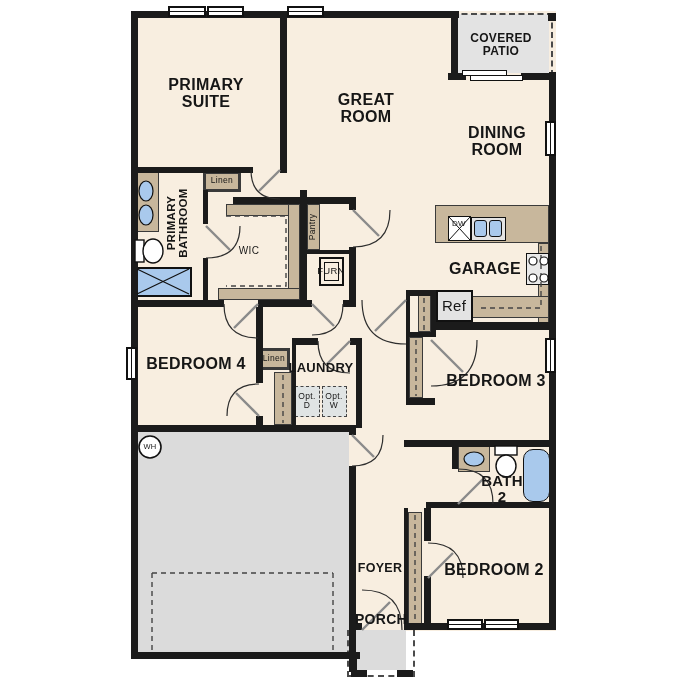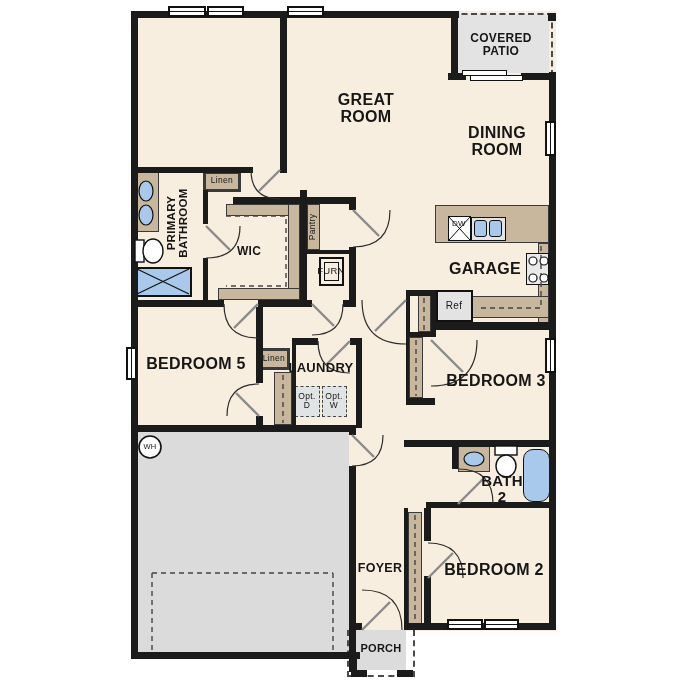--- a/index.html
+++ b/index.html
@@ -179,44 +179,46 @@
       <ellipse cx="146" cy="215" rx="7" ry="10" fill="#a9c9ec" stroke-width="1.2"></ellipse>
       <ellipse cx="474" cy="459" rx="10" ry="7" fill="#a9c9ec" stroke-width="1.2"></ellipse>
       <rect x="135" y="240" width="9" height="22" fill="#fff" stroke-width="1.4"></rect>
       <ellipse cx="153" cy="251" rx="10" ry="12" fill="#fff" stroke-width="1.4"></ellipse>
       <rect x="495" y="446" width="22" height="9" fill="#fff" stroke-width="1.4"></rect>
       <ellipse cx="506" cy="466" rx="10" ry="11" fill="#fff" stroke-width="1.4"></ellipse>
       <circle cx="150" cy="447" r="11" fill="#fff" stroke-width="1.6"></circle>
     </g>
   </svg>
 
+  <div class="lbl" style="left:206px;top:93px;font-size:16px">PRIMARY
+SUITE</div>
   <div class="lbl" style="left:366px;top:108px;font-size:16px">GREAT
 ROOM</div>
   <div class="lbl" style="left:497px;top:141px;font-size:16px">DINING
 ROOM</div>
   <div class="lbl" style="left:501px;top:45px;font-size:12px">COVERED
 PATIO</div>
   <div class="lbl" style="left:485px;top:269px;font-size:16px">GARAGE</div>
   <div class="lbl vert" style="left:177px;top:223px;font-size:11.5px">PRIMARY
 BATHROOM</div>
-  <div class="lbl" style="left:249px;top:251px;font-size:12px;font-weight:bold">WIC</div>
-  <div class="lbl" style="left:196px;top:364px;font-size:16px">BEDROOM 5</div>
+  <div class="lbl" style="left:249px;top:251px;font-size:10px;font-weight:normal">WIC</div>
+  <div class="lbl" style="left:196px;top:364px;font-size:16px">BEDROOM 4</div>
   <div class="lbl" style="left:321px;top:368px;font-size:13px">LAUNDRY</div>
   <div class="lbl" style="left:496px;top:381px;font-size:16px">BEDROOM 3</div>
   <div class="lbl" style="left:502px;top:489px;font-size:15px">BATH
 2</div>
   <div class="lbl" style="left:494px;top:570px;font-size:16px">BEDROOM 2</div>
   <div class="lbl" style="left:380px;top:569px;font-size:12.5px">FOYER</div>
-  <div class="lbl" style="left:381px;top:649px;font-size:11px">PORCH</div>
+  <div class="lbl" style="left:381px;top:620px;font-size:14px">PORCH</div>
 
   <div class="lbl" style="left:222px;top:181px;font-size:8.5px;font-weight:normal">Linen</div>
   <div class="lbl" style="left:274px;top:359px;font-size:8.5px;font-weight:normal">Linen</div>
   <div class="lbl vert" style="left:313px;top:227px;font-size:8.5px;font-weight:normal">Pantry</div>
   <div class="lbl" style="left:331px;top:271px;font-size:9.5px;font-weight:normal">FURN</div>
   <div class="lbl" style="left:150px;top:447px;font-size:7.5px;font-weight:normal">WH</div>
-  <div class="lbl" style="left:454px;top:306px;font-size:10px;font-weight:normal">Ref</div>
+  <div class="lbl" style="left:454px;top:306px;font-size:15px;font-weight:normal">Ref</div>
   <div class="lbl" style="left:459px;top:224px;font-size:8px;font-weight:normal">DW</div>
   <div class="lbl" style="left:307px;top:401px;font-size:8.5px;font-weight:normal">Opt.
 D</div>
   <div class="lbl" style="left:334px;top:401px;font-size:8.5px;font-weight:normal">Opt.
 W</div>
 
 </div>
 
 </body></html>

